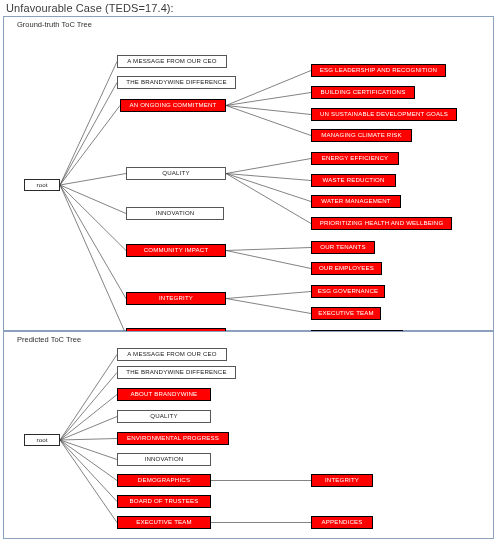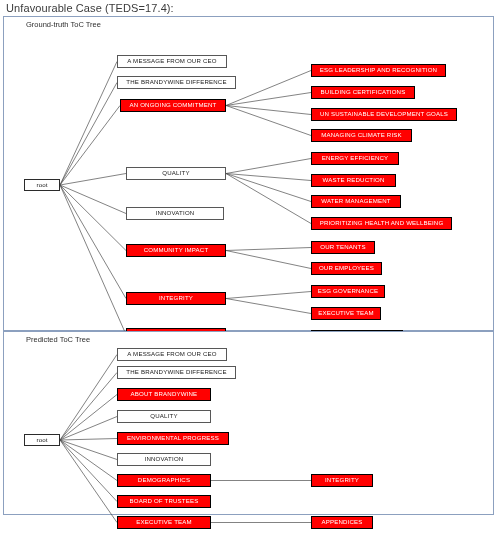--- a/index.html
+++ b/index.html
@@ -25,24 +25,24 @@
   }
   .panel {
     position: absolute;
     left: 3px;
     width: 491px;
     border: 1px solid #8ca0bf;
     background: #ffffff;
     box-sizing: border-box;
   }
   #panel-top { top: 16px; height: 315px; }
-  #panel-bottom { top: 331px; height: 184px; }
+  #panel-bottom { top: 331px; height: 208px; }
   .panel-title {
     position: absolute;
-    left: 22px;
+    left: 13px;
     top: 3px;
     font-size: 7.5px;
     color: #2e2e2e;
     white-space: nowrap;
   }
   .graph {
     position: absolute;
     left: 0; top: 0;
     width: 100%; height: 100%;
   }

